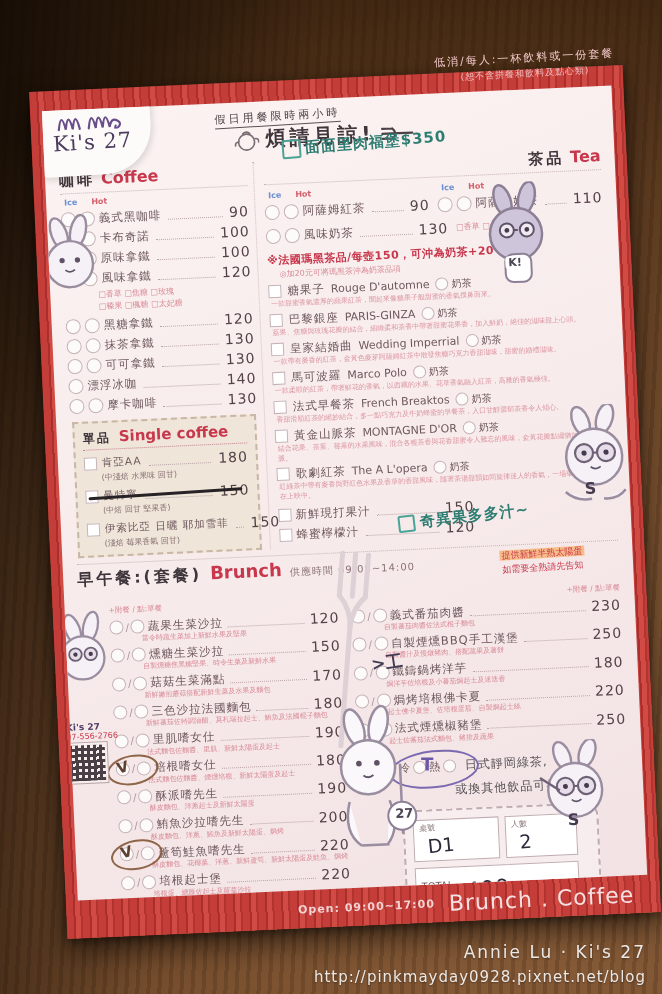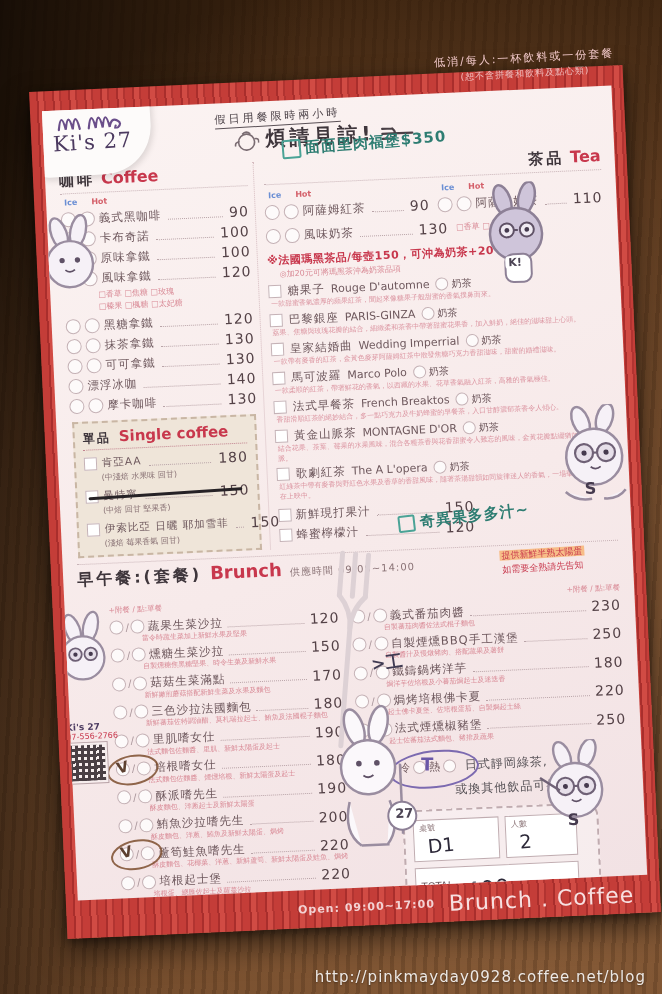--- a/index.html
+++ b/index.html
@@ -840,15 +840,16 @@
 
     </div>
 
     <div class="band">
       <span class="open">Open: 09:00~17:00</span>
       <span class="tag">Brunch . Coffee</span>
     </div>
   </div>
 
   <div class="watermark">
-    <div class="w2">http://pinkmayday0928.coffee.net/blog</div>
+    <div class="w1">Annie Lu · Ki's 27</div>
+    <div class="w2">http://pinkmayday0928.pixnet.net/blog</div>
   </div>
 </div>
 
 </body></html>

